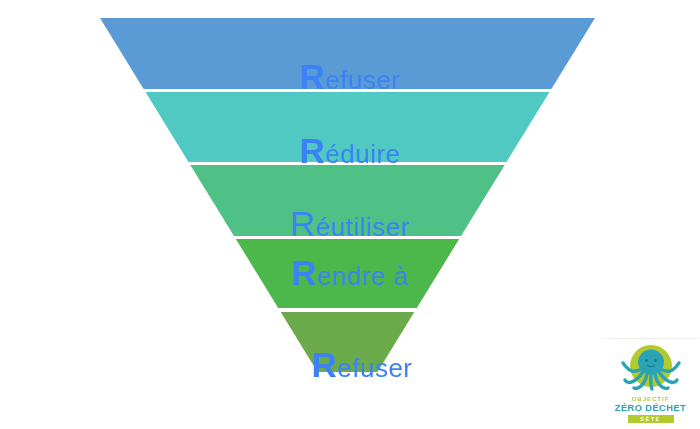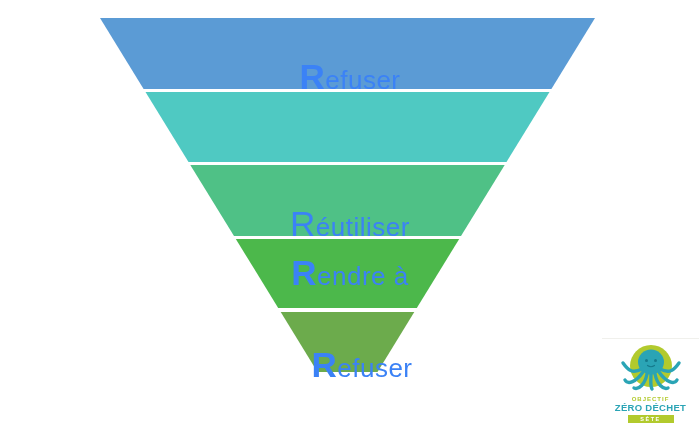--- a/index.html
+++ b/index.html
@@ -85,20 +85,23 @@
     <polygon points="145.5,92 549.5,92 506.5,162 188.5,162" fill="#4fc9c2"></polygon>
     <polygon points="190.3,165 504.7,165 461,236 234,236" fill="#4fc186"></polygon>
     <polygon points="235.8,239 459.2,239 416.8,308 278.2,308" fill="#4cb84b"></polygon>
     <polygon points="280.7,312 414.3,312 377.5,372 317.5,372" fill="#6cab4c"></polygon>
   </svg>
 
   <div class="labels" style="color: #3b82f6; margin-top: 24px;">
     <div class="band-label label-1">
       <span class="initial">R</span><span>efuser</span>
     </div>
+    <div class="band-label label-2">
+      <span class="initial">R</span><span>éduire</span>
+    </div>
     <div class="band-label label-3 light-initial">
       <span class="initial">R</span><span>éutiliser</span>
     </div>
     <div class="band-label label-4">
       <div class="line">
         <span class="initial">R</span><span>endre à</span>
       </div>
     </div>
     <div class="band-label label-5">
       <span class="initial">R</span><span>efuser</span>

